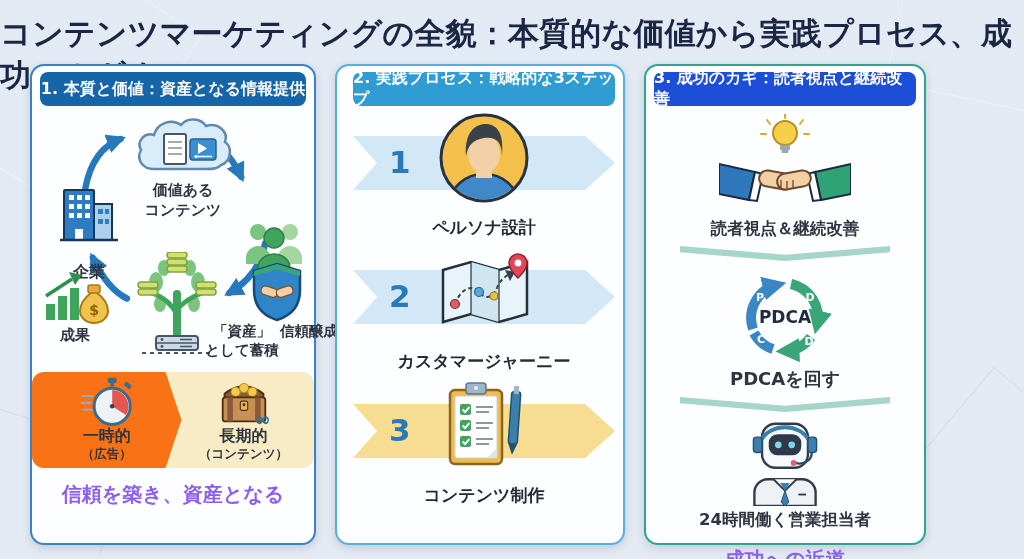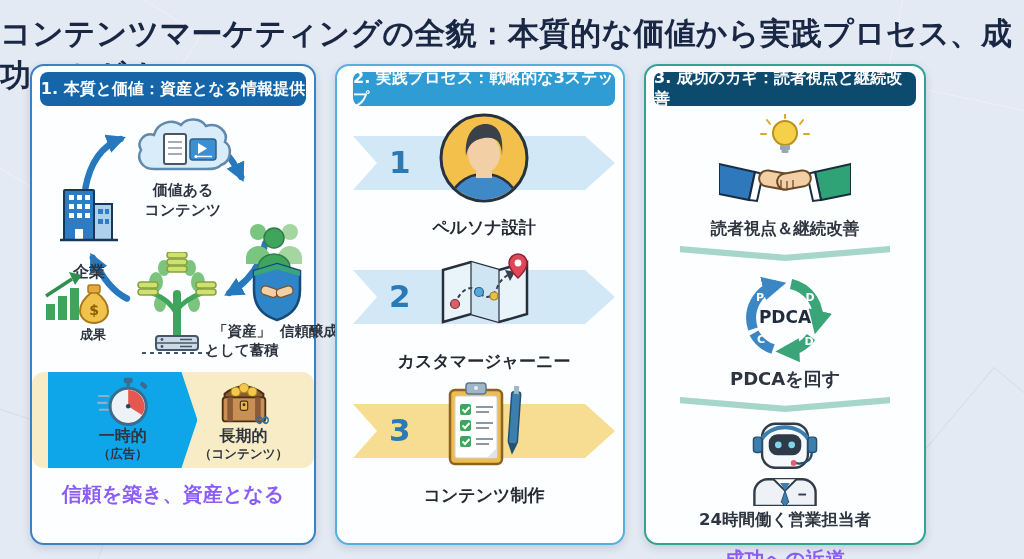--- a/index.html
+++ b/index.html
@@ -33,33 +33,33 @@
   .panel.p2 { border:2px solid #54b0df;padding-left:8px; }
   .panel.p3 { border:2px solid #31a391; }
 
   .panel-header {
     margin-top:6px; width:calc(100% - 16px); height:34px; border-radius:8px;
     color:#fff; font-weight:bold; font-size:16px;
     display:flex; align-items:center; justify-content:center; flex:none;
   }
   .p1 .panel-header { background:#1565a8; }
   .p2 .panel-header { background:#2f9cd3; }
-  .p3 .panel-header { background:#0c4a6e; }
+  .p3 .panel-header { background:#1d4ed8; }
 
   .lbl { font-weight:bold; color:#2e3440; text-align:center; }
   .preline { white-space:pre-line; }
 
   
   .cycle-area { position:relative; width:100%; height:248px; margin-top:4px; flex:none; }
   .cycle-area .abs { position:absolute; }
   .arrows-svg { position:absolute; left:0; top:0; width:100%; height:100%; }
 
   .cmp-box { position:relative; width:282px; height:96px; border-radius:12px; overflow:hidden; margin-top:14px; flex:none; background:#f8ecc6; }
   .cmp-half { position:absolute; top:0; height:100%; display:flex; flex-direction:column; align-items:center; justify-content:center; }
-  .cmp-left { left:16px; width:53%; background:#0ea5e9; z-index:2;
+  .cmp-left { left:0; width:53%; background:#f97316; z-index:2;
     clip-path:polygon(0 0, calc(100% - 16px) 0, 100% 50%, calc(100% - 16px) 100%, 0 100%); }
   .cmp-right { right:0; width:50%; }
   .cmp-title { font-size:16px; font-weight:bold; color:#2e3440; line-height:1.15; }
   .cmp-sub { font-size:12.5px; font-weight:bold; color:#2e3440; }
 
   .tagline { margin-top:13px; font-size:20px; font-weight:bold; color:#8b5cf6; text-align:center; flex:none; }
 
   
   .step { position:relative; width:100%; height:134px; flex:none; }
   .step-band { position:absolute; left:8px; right:8px; top:26px; height:54px;
@@ -161,21 +161,21 @@
       <svg class="abs" style="left:10px; top:158px;" width="74" height="56" viewBox="0 0 74 56">
         <rect x="4" y="36" width="9" height="16" fill="#3fa45c"></rect>
         <rect x="16" y="28" width="9" height="24" fill="#3fa45c"></rect>
         <rect x="28" y="20" width="9" height="32" fill="#3fa45c"></rect>
         <path d="M4 28 L30 11" stroke="#2e8f4e" stroke-width="3.5" fill="none"></path>
         <path d="M27 4 l13 3 -7 10 z" fill="#2e8f4e"></path>
         <path d="M50 24 c-8 6 -12 12 -12 19 a14 12 0 0 0 28 0 c0 -7 -4 -13 -12 -19 z" fill="#f1c24c" stroke="#a8791c" stroke-width="2"></path>
         <rect x="46" y="17" width="12" height="8" rx="2" fill="#e8a93c" stroke="#a8791c" stroke-width="1.5"></rect>
         <text x="52" y="47" font-size="14" font-weight="bold" fill="#8a5d00" text-anchor="middle">$</text>
       </svg>
-      <div class="abs lbl" style="left:24px; top:216px; width:74px; font-size:13px;">成果</div>
+      <div class="abs lbl" style="left:6px; top:216px; width:74px; font-size:15px;">成果</div>
 
       <svg class="abs" style="left:104px; top:142px;" width="82" height="102" viewBox="0 0 82 102">
         <g fill="#7cc47e">
           <ellipse cx="20" cy="30" rx="7" ry="10"></ellipse>
             <ellipse cx="62" cy="30" rx="7" ry="10"></ellipse>
           <ellipse cx="28" cy="16" rx="6" ry="8"></ellipse>
             <ellipse cx="54" cy="16" rx="6" ry="8"></ellipse>
           <ellipse cx="24" cy="52" rx="6" ry="8"></ellipse>
             <ellipse cx="58" cy="52" rx="6" ry="8"></ellipse>
         </g>

